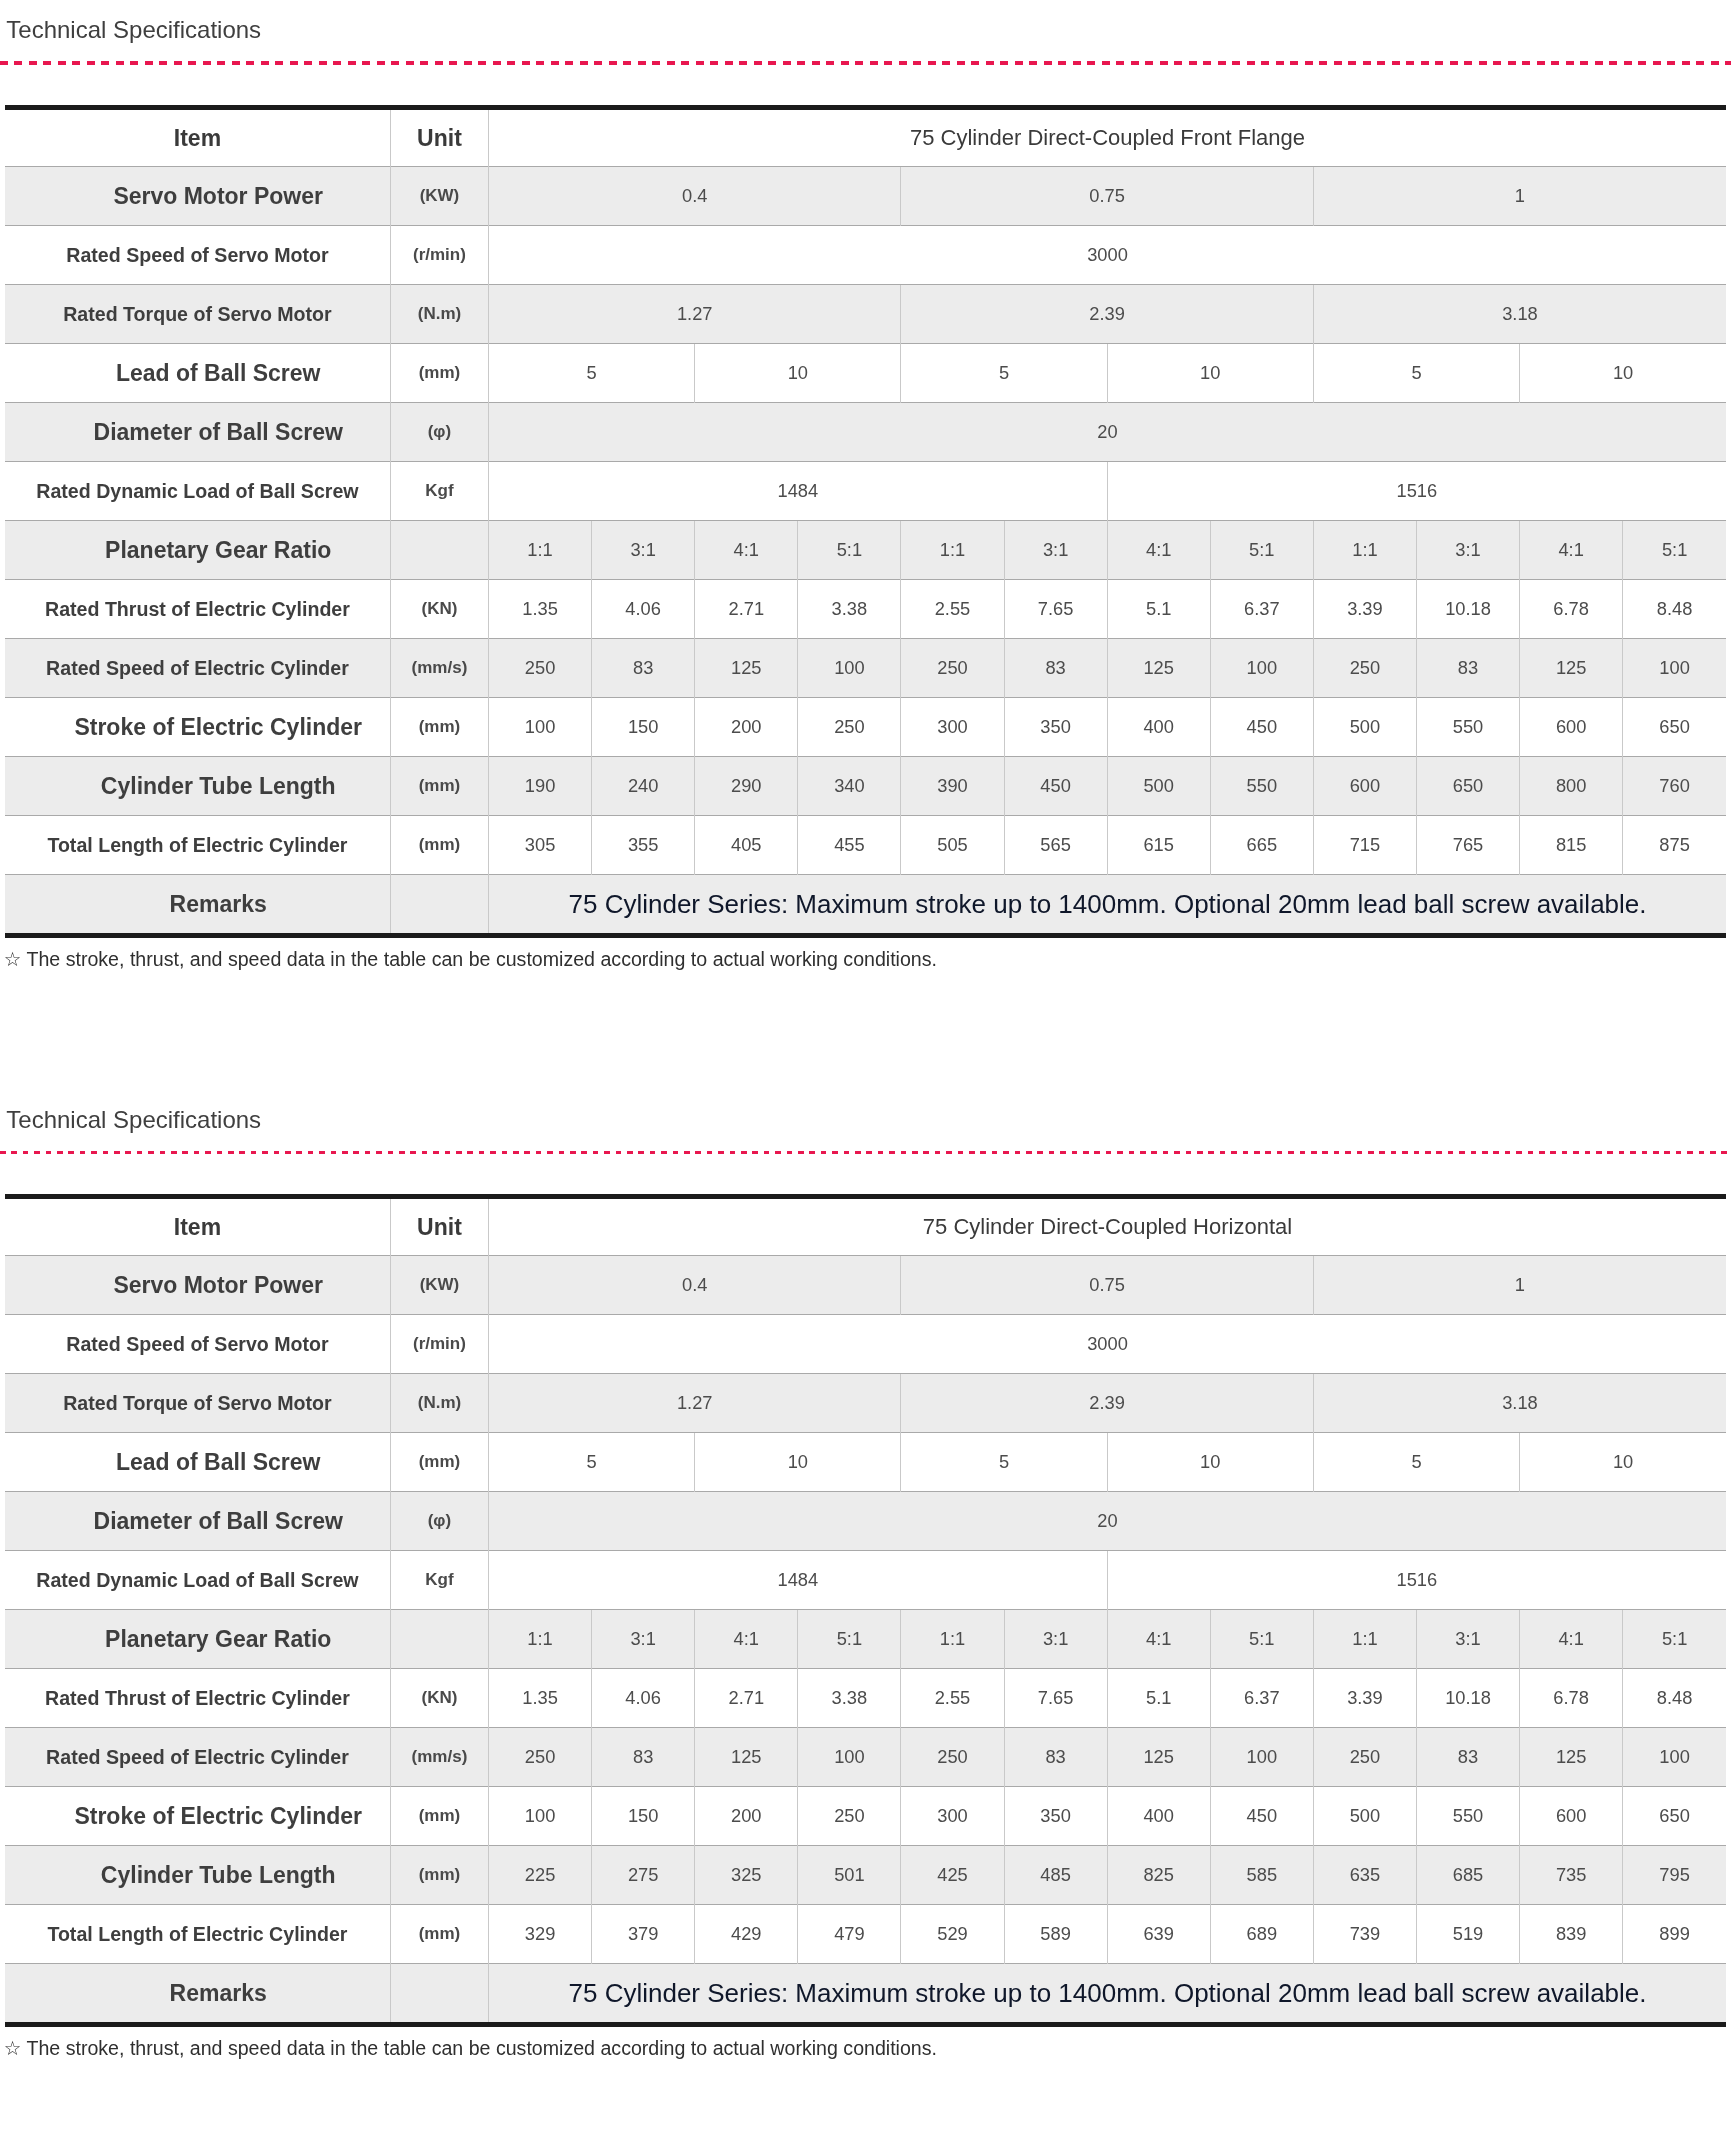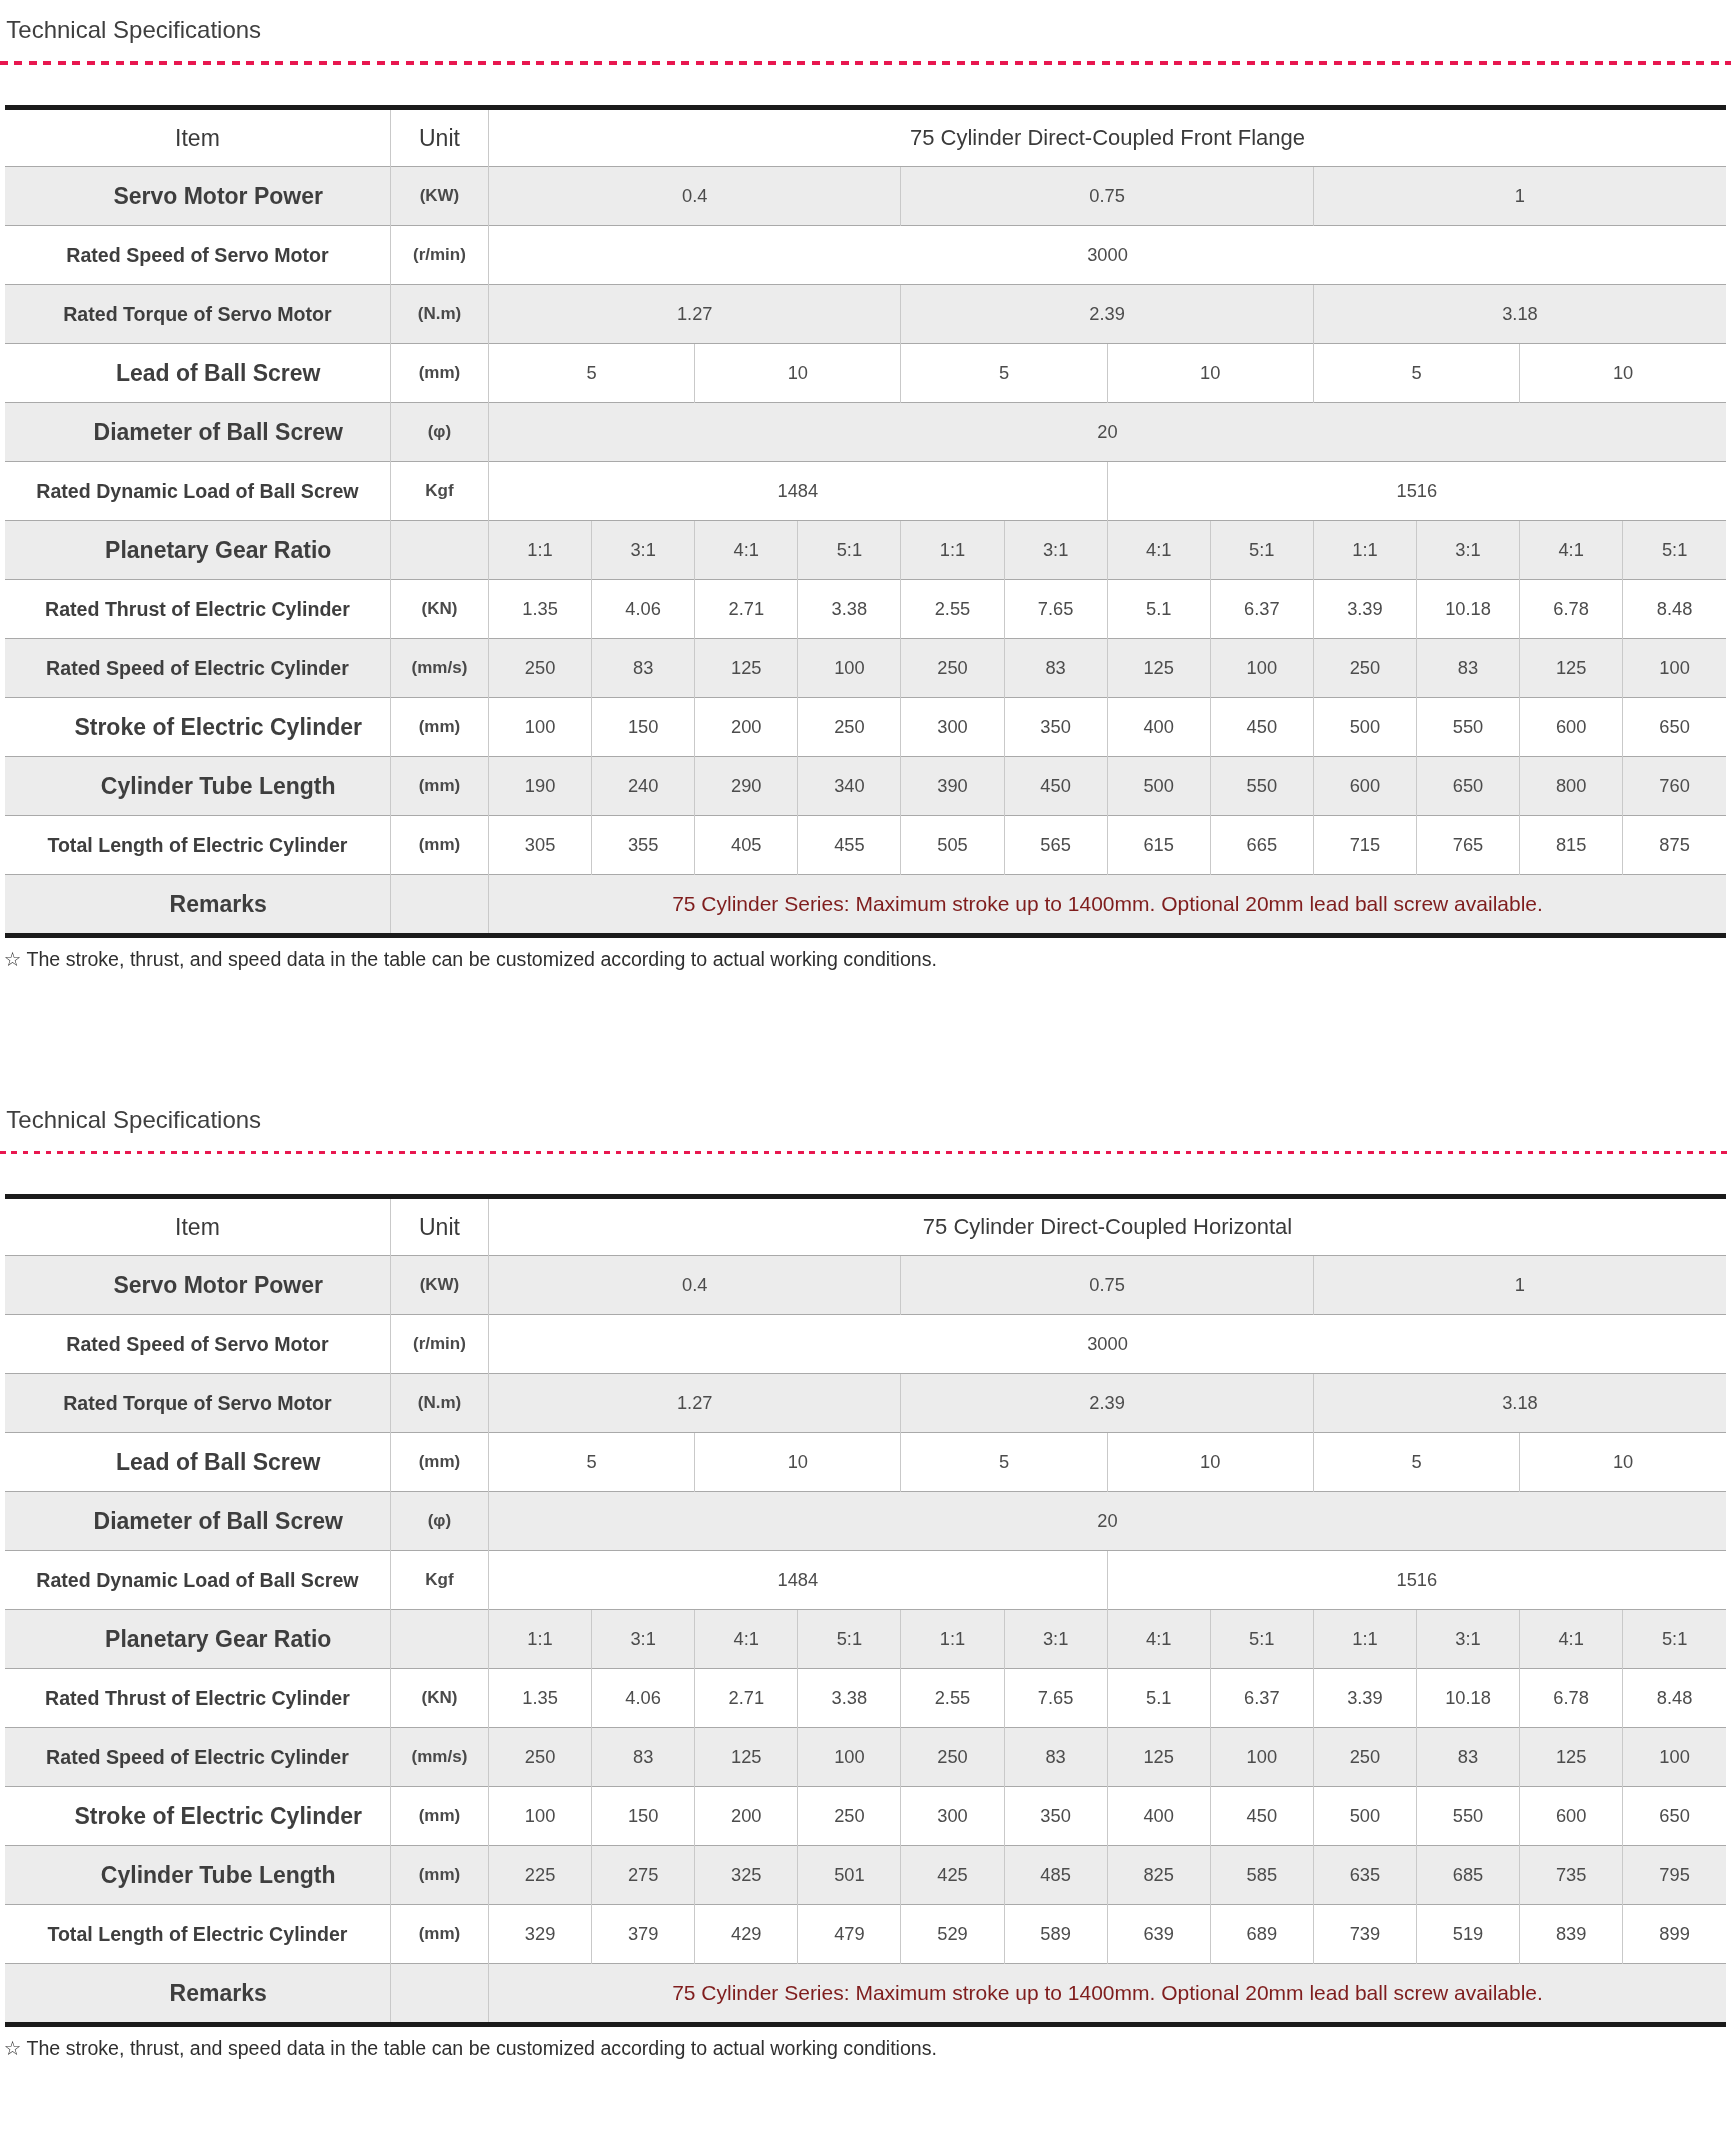--- a/index.html
+++ b/index.html
@@ -59,29 +59,29 @@
   .spec-table td + td{
     border-left:1.3px solid var(--vline);
   }
   
   .spec-table tbody tr th,
   .spec-table tbody tr td{
     border-top:1.3px solid var(--hline);
   }
   .spec-table thead th{border-top:none;}
   tr.gray{background:var(--graybg);}
-  th.item-h,th.unit-h{font-size:23px;font-weight:400;color:#3a3a3a;}
+  th.item-h,th.unit-h{font-size:23px;font-weight:700;color:#3a3a3a;}
   th.series-h{font-size:22px;font-weight:400;color:#3a3a3a;}
   th.row-label{font-weight:bold;color:var(--label);}
   th.row-label.lg{font-size:23px;padding-left:44px;}
   th.row-label.sm{font-size:19.6px;margin-top:28px;}
   td.row-unit{font-size:17px;color:#4a4a4a;font-weight:bold;}
   td.value-cell{font-size:18.3px;color:var(--value);}
   tr.remarks-row th,tr.remarks-row td{height:61px;}
-  td.remarks-text{font-size:21px;color:#7f1d1d;margin-left:28px;}
+  td.remarks-text{font-size:26px;color:#0f172a;margin-left:28px;}
   .footnote{
     margin:10px 0 0 3.8px;
     font-size:19.6px;
     color:#2f2f2f;
   }
 </style>
 </head>
 <body>
 
 <div class="page">

